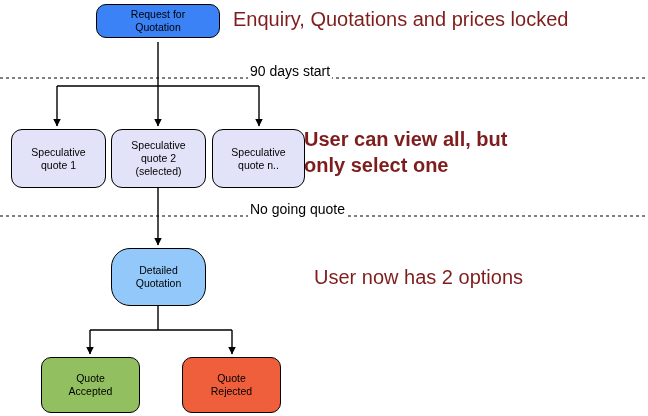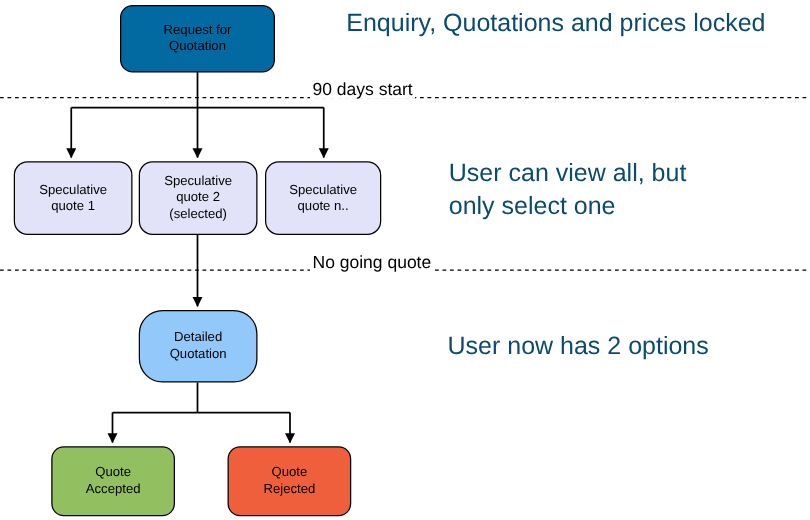--- a/index.html
+++ b/index.html
@@ -31,22 +31,22 @@
     justify-content: center;
     text-align: center;
     line-height: 1.22;
     white-space: pre-line;
     color: #000000;
   }
   .node-rfq {
     left: 96px;
     top: 4px;
     width: 124px;
-    height: 54px;
-    background: #0369a1;
+    height: 34px;
+    background: #3b82f6;
     font-size: 10.5px;
   }
   .node-spec {
     top: 129px;
     height: 59px;
     background: #e2e2f8;
     font-size: 10.5px;
     border-radius: 11px;
   }
   .node-spec-1 { left: 11px;  width: 95px; }
@@ -75,25 +75,24 @@
     width: 99px;
     height: 56px;
     background: #ef5f3c;
     font-size: 10.5px;
   }
   .side-note {
     position: absolute;
     font-size: 20px;
     line-height: 1.3;
     white-space: pre-line;
-    color: #0c4a6e;
-    margin-left: 44px;
+    color: #7f1d1d;
   }
   .note-locked  { left: 233px; top: 6px; }
-  .note-view    { left: 315px; top: 126px; }
+  .note-view    { left: 304px; top: 126px; font-weight: bold; }
   .note-options { left: 314px; top: 264px; }
   .phase-label {
     position: absolute;
     font-size: 14px;
     font-weight: normal;
     color: #000000;
     background: #ffffff;
     padding: 0 2px;
     white-space: nowrap;
   }

